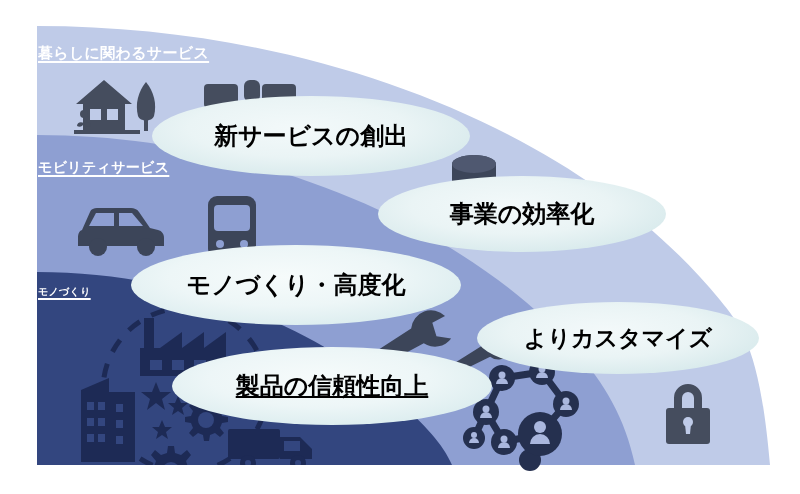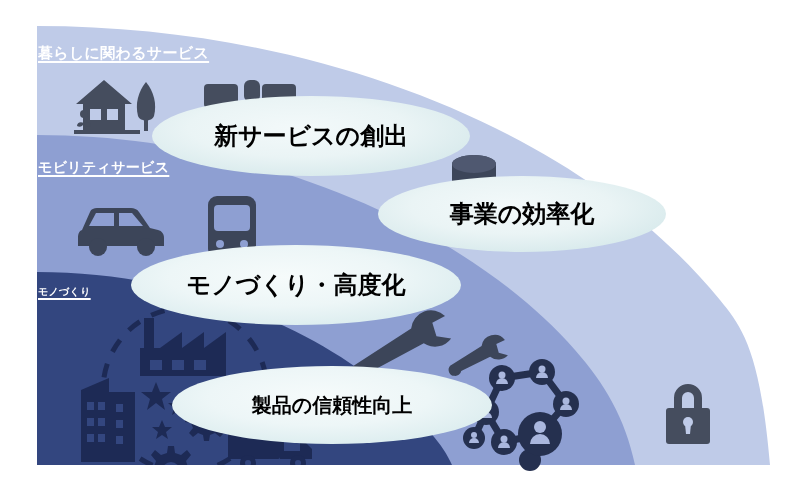--- a/index.html
+++ b/index.html
@@ -40,22 +40,22 @@
   .oval span{display:block;line-height:1;}
 
   #oval-0{left:152px;top:96px;width:318px;height:80px;font-size:24px;
     background:radial-gradient(ellipse 82% 86% at 46% 40%,#f3f9fa 0%,#eaf4f5 42%,#d8eaec 74%,#c6dfe3 100%);}
   #oval-1{left:378px;top:176px;width:288px;height:76px;font-size:24px;
     background:radial-gradient(ellipse 82% 86% at 46% 40%,#f3f9fa 0%,#eaf4f5 42%,#d8eaec 74%,#c6dfe3 100%);}
   #oval-2{left:131px;top:245px;width:330px;height:80px;font-size:24px;
     background:radial-gradient(ellipse 82% 86% at 46% 40%,#f6fbfb 0%,#edf6f7 42%,#dcedef 74%,#c9e1e5 100%);}
   #oval-3{left:477px;top:302px;width:282px;height:72px;font-size:23px;
     background:radial-gradient(ellipse 82% 86% at 46% 40%,#f3f9fa 0%,#eaf4f5 42%,#d8eaec 74%,#c6dfe3 100%);}
-  #oval-4{left:172px;top:366px;width:320px;height:78px;font-size:20px;
-    background:radial-gradient(ellipse 82% 86% at 46% 40%,#f6fbfb 0%,#edf6f7 42%,#dcedef 74%,#cbe3e6 100%);}
+  #oval-4{left:172px;top:347px;width:320px;height:78px;font-size:24px;
+    background:radial-gradient(ellipse 82% 86% at 46% 40%,#f6fbfb 0%,#edf6f7 42%,#dcedef 74%,#cbe3e6 100%);text-decoration:underline;}
 </style>
 </head>
 <body>
 
 <div id="stage">
 
   <svg width="800" height="494" viewBox="0 0 800 494" xmlns="http://www.w3.org/2000/svg">
 
     <defs>
 
@@ -249,17 +249,20 @@
 
   <div class="oval" id="oval-0">
     <span>新サービスの創出</span>
   </div>
   <div class="oval" id="oval-1">
     <span>事業の効率化</span>
   </div>
   <div class="oval" id="oval-2">
     <span>モノづくり・高度化</span>
   </div>
+  <div class="oval" id="oval-3">
+    <span>よりカスタマイズ</span>
+  </div>
   <div class="oval" id="oval-4">
     <span>製品の信頼性向上</span>
   </div>
 
 </div>
 
 </body></html>

